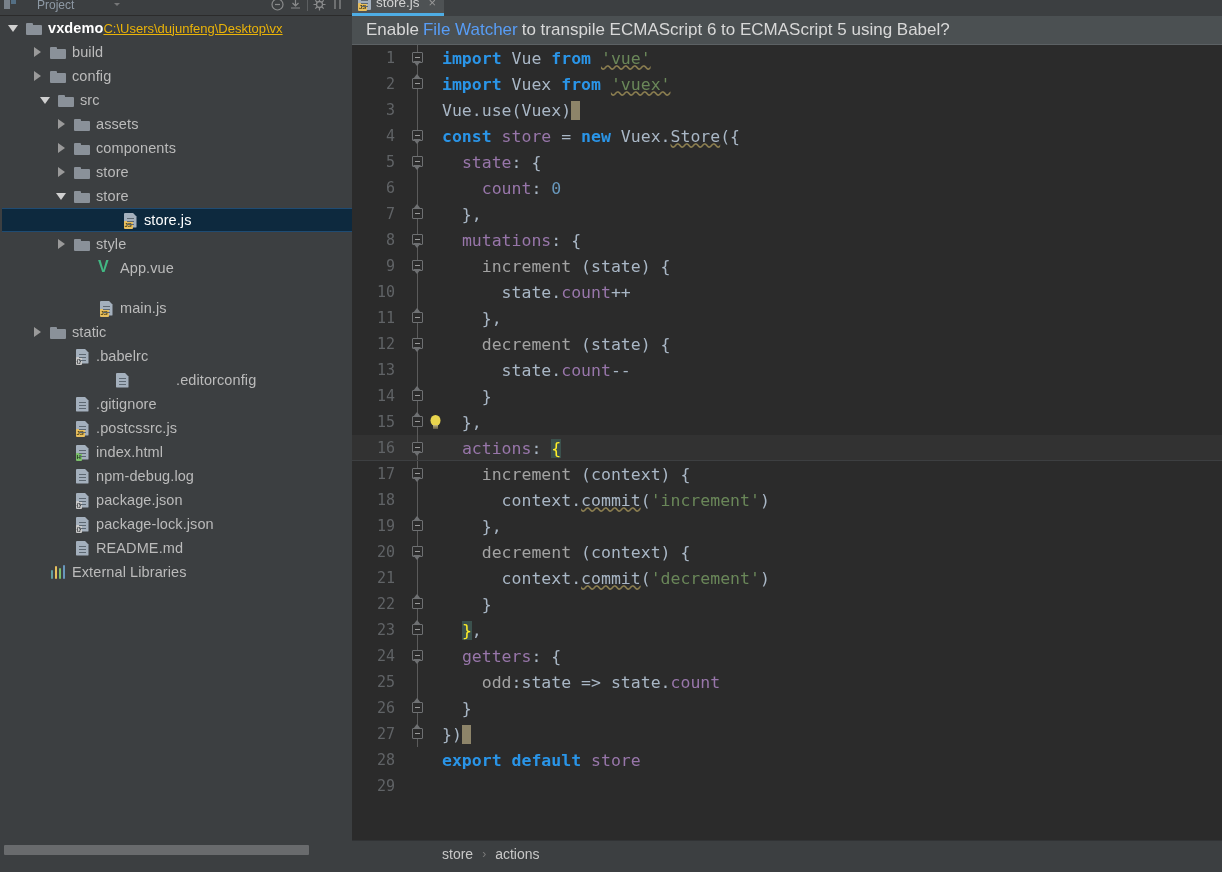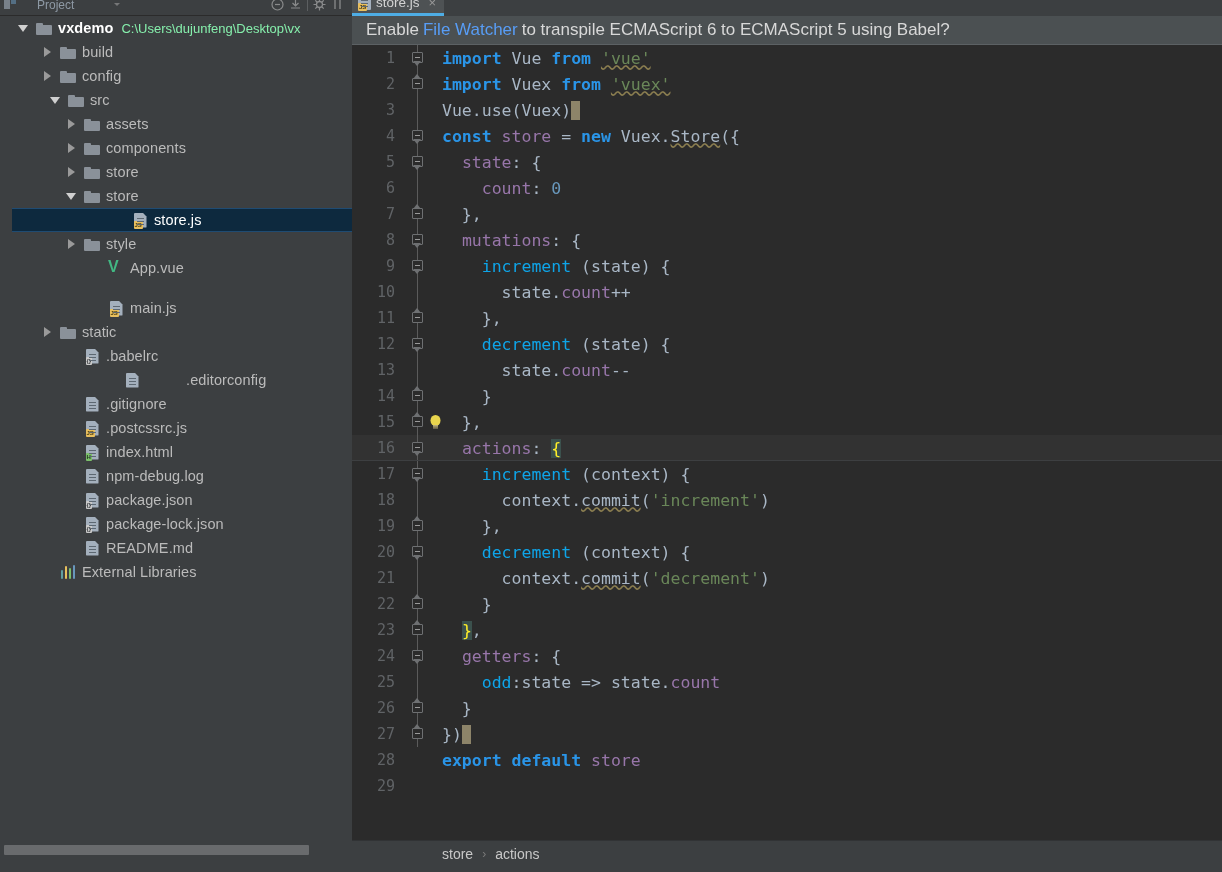--- a/index.html
+++ b/index.html
@@ -51,21 +51,21 @@
   .tb-ico svg { display: block; }
   .tb-sep { width: 1px; height: 12px; background: #5c5f61; }
 
   .panel-dropdown {
     position: absolute; left: 112px; top: 1px;
     width: 10px; height: 10px; opacity: .5;
   }
 
   #tree {
     position: absolute;
-    left: 12px; top: 16px;
+    left: 2px; top: 16px;
     width: 352px;
     height: 828px;
     overflow: hidden;
   }
 
   .trow {
     position: relative;
     height: 24px;
     display: flex;
     align-items: center;
@@ -95,21 +95,21 @@
   .twist.expanded::before {
     content: "";
     border-top: 7px solid #d0d0d0;
     border-left: 5px solid transparent;
     border-right: 5px solid transparent;
     display: block;
   }
   .ticon { width: 20px; flex: 0 0 20px; height: 24px; display: flex; align-items: center; justify-content: center; margin-right: 4px; }
   .tlabel { letter-spacing: .1px; }
   .tlabel.bold { font-weight: bold; color: #ffffff; }
-  .tpath { color: #86efac; font-size: 13px; margin-left: 8px; }
+  .tpath { color: #eab308; font-size: 13px; margin-left: 0; text-decoration: underline; }
 
   
   .ic-folder { width: 16px; height: 13px; position: relative; }
   .ic-folder::before {
     content: ""; position: absolute; left: 0; top: 1px;
     width: 7px; height: 3px; background: #8a9199; border-radius: 1px 1px 0 0;
   }
   .ic-folder::after {
     content: ""; position: absolute; left: 0; top: 3px;
     width: 16px; height: 10px; background: #8a9199; border-radius: 1px;
@@ -263,21 +263,21 @@
     width: 15px; height: 16px;
   }
   .ctext { flex: 1; padding-left: 10px; color: #a9b7c6; }
 
   
   .kw   { color: #2a95e8; font-weight: bold; }
   .str  { color: #6a8759; }
   .str-u { color: #6a8759; text-decoration: underline wavy #8a7d4f; text-decoration-skip-ink: none; }
   .num  { color: #6897bb; }
   .prop { color: #9876aa; }
-  .fn   { color: #0ea5e9; }
+  .fn   { color: #a3a3a3; }
   .plain{ color: #a9b7c6; }
   .wavy { text-decoration: underline wavy #8a7d4f; text-decoration-skip-ink: none; }
   .brace-hl { background: #3b514d; color: #ffef28; }
   .caret {
     display: inline-block; width: 9px; height: 19px;
     background: #8d8469; vertical-align: -4px;
   }
 
   #breadcrumb {
     position: absolute; left: 0; bottom: 6px;

